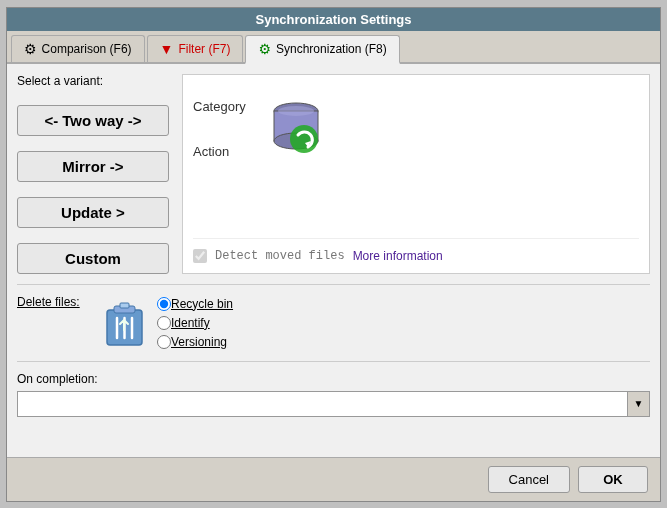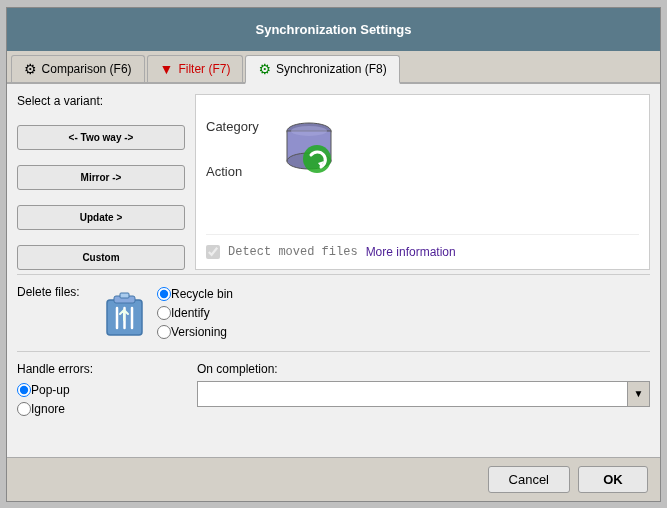--- a/index.html
+++ b/index.html
@@ -18,21 +18,21 @@
       height: 495px;
       background: #f0f0f0;
       border: 1px solid #888;
       display: flex;
       flex-direction: column;
     }
     .title-bar {
       background: #5a7a8a;
       color: white;
       text-align: center;
-      padding: 14px 0;
+      padding: 4px 0;
       font-size: 13px;
       font-weight: bold;
     }
     .tabs {
       display: flex;
       background: #d4d0c8;
       border-bottom: 2px solid #aaa;
       padding-top: 4px;
       padding-left: 4px;
       gap: 2px;
@@ -72,26 +72,26 @@
       display: flex;
       flex-direction: column;
       gap: 15px;
       min-width: 155px;
     }
     .select-variant-label {
       font-size: 12px;
       margin-bottom: 2px;
     }
     .variant-btn {
-      width: 168px;
+      width: 152px;
       padding: 6px 10px;
       background: #e8e8e8;
       border: 1px solid #999;
       cursor: pointer;
-      font-size: 10px;
+      font-size: 15px;
       font-weight: bold;
       text-align: center;
       border-radius: 3px;
     }
     .center-panel {
       flex: 1;
       border: 1px solid #ccc;
       background: white;
       padding: 10px;
       display: flex;
@@ -147,23 +147,24 @@
       padding: 10px;
       font-size: 12px;
       line-height: 1.5;
       color: #333;
       border: 1px solid #ccc;
     }
     .delete-files-section {
       display: flex;
       align-items: flex-start;
       gap: 10px;
-      margin-top: 4px;
+      margin-top: 10px;
       padding-top: 10px;
       border-top: 1px solid #ccc;
+      text-decoration: underline;
     }
     .delete-files-label {
       font-size: 12px;
       min-width: 75px;
       font-weight: normal;
     }
     .trash-icon-container {
       width: 45px;
       height: 48px;
       margin-top: 5px;
@@ -354,33 +355,20 @@
           <label>Identify</label>
         </div>
         <div class="radio-item">
           <input type="radio" name="delete-files" style="">
           <label>Versioning</label>
         </div>
       </div>
     </div>
 
     <div class="bottom-section">
-      <div class="handle-errors-section">
-        <span class="handle-errors-label">Handle errors:</span>
-        <div class="radio-group">
-          <div class="radio-item">
-            <input type="radio" name="handle-errors" checked="" style="">
-            <label>Pop-up</label>
-          </div>
-          <div class="radio-item">
-            <input type="radio" name="handle-errors" style="">
-            <label>Ignore</label>
-          </div>
-        </div>
-      </div>
 
       <div class="on-completion-section">
         <span class="on-completion-label">On completion:</span>
         <div class="dropdown-container">
           <input class="dropdown-input" type="text" value="" style="">
           <div class="dropdown-arrow">▼</div>
         </div>
       </div>
     </div>
   </div>

